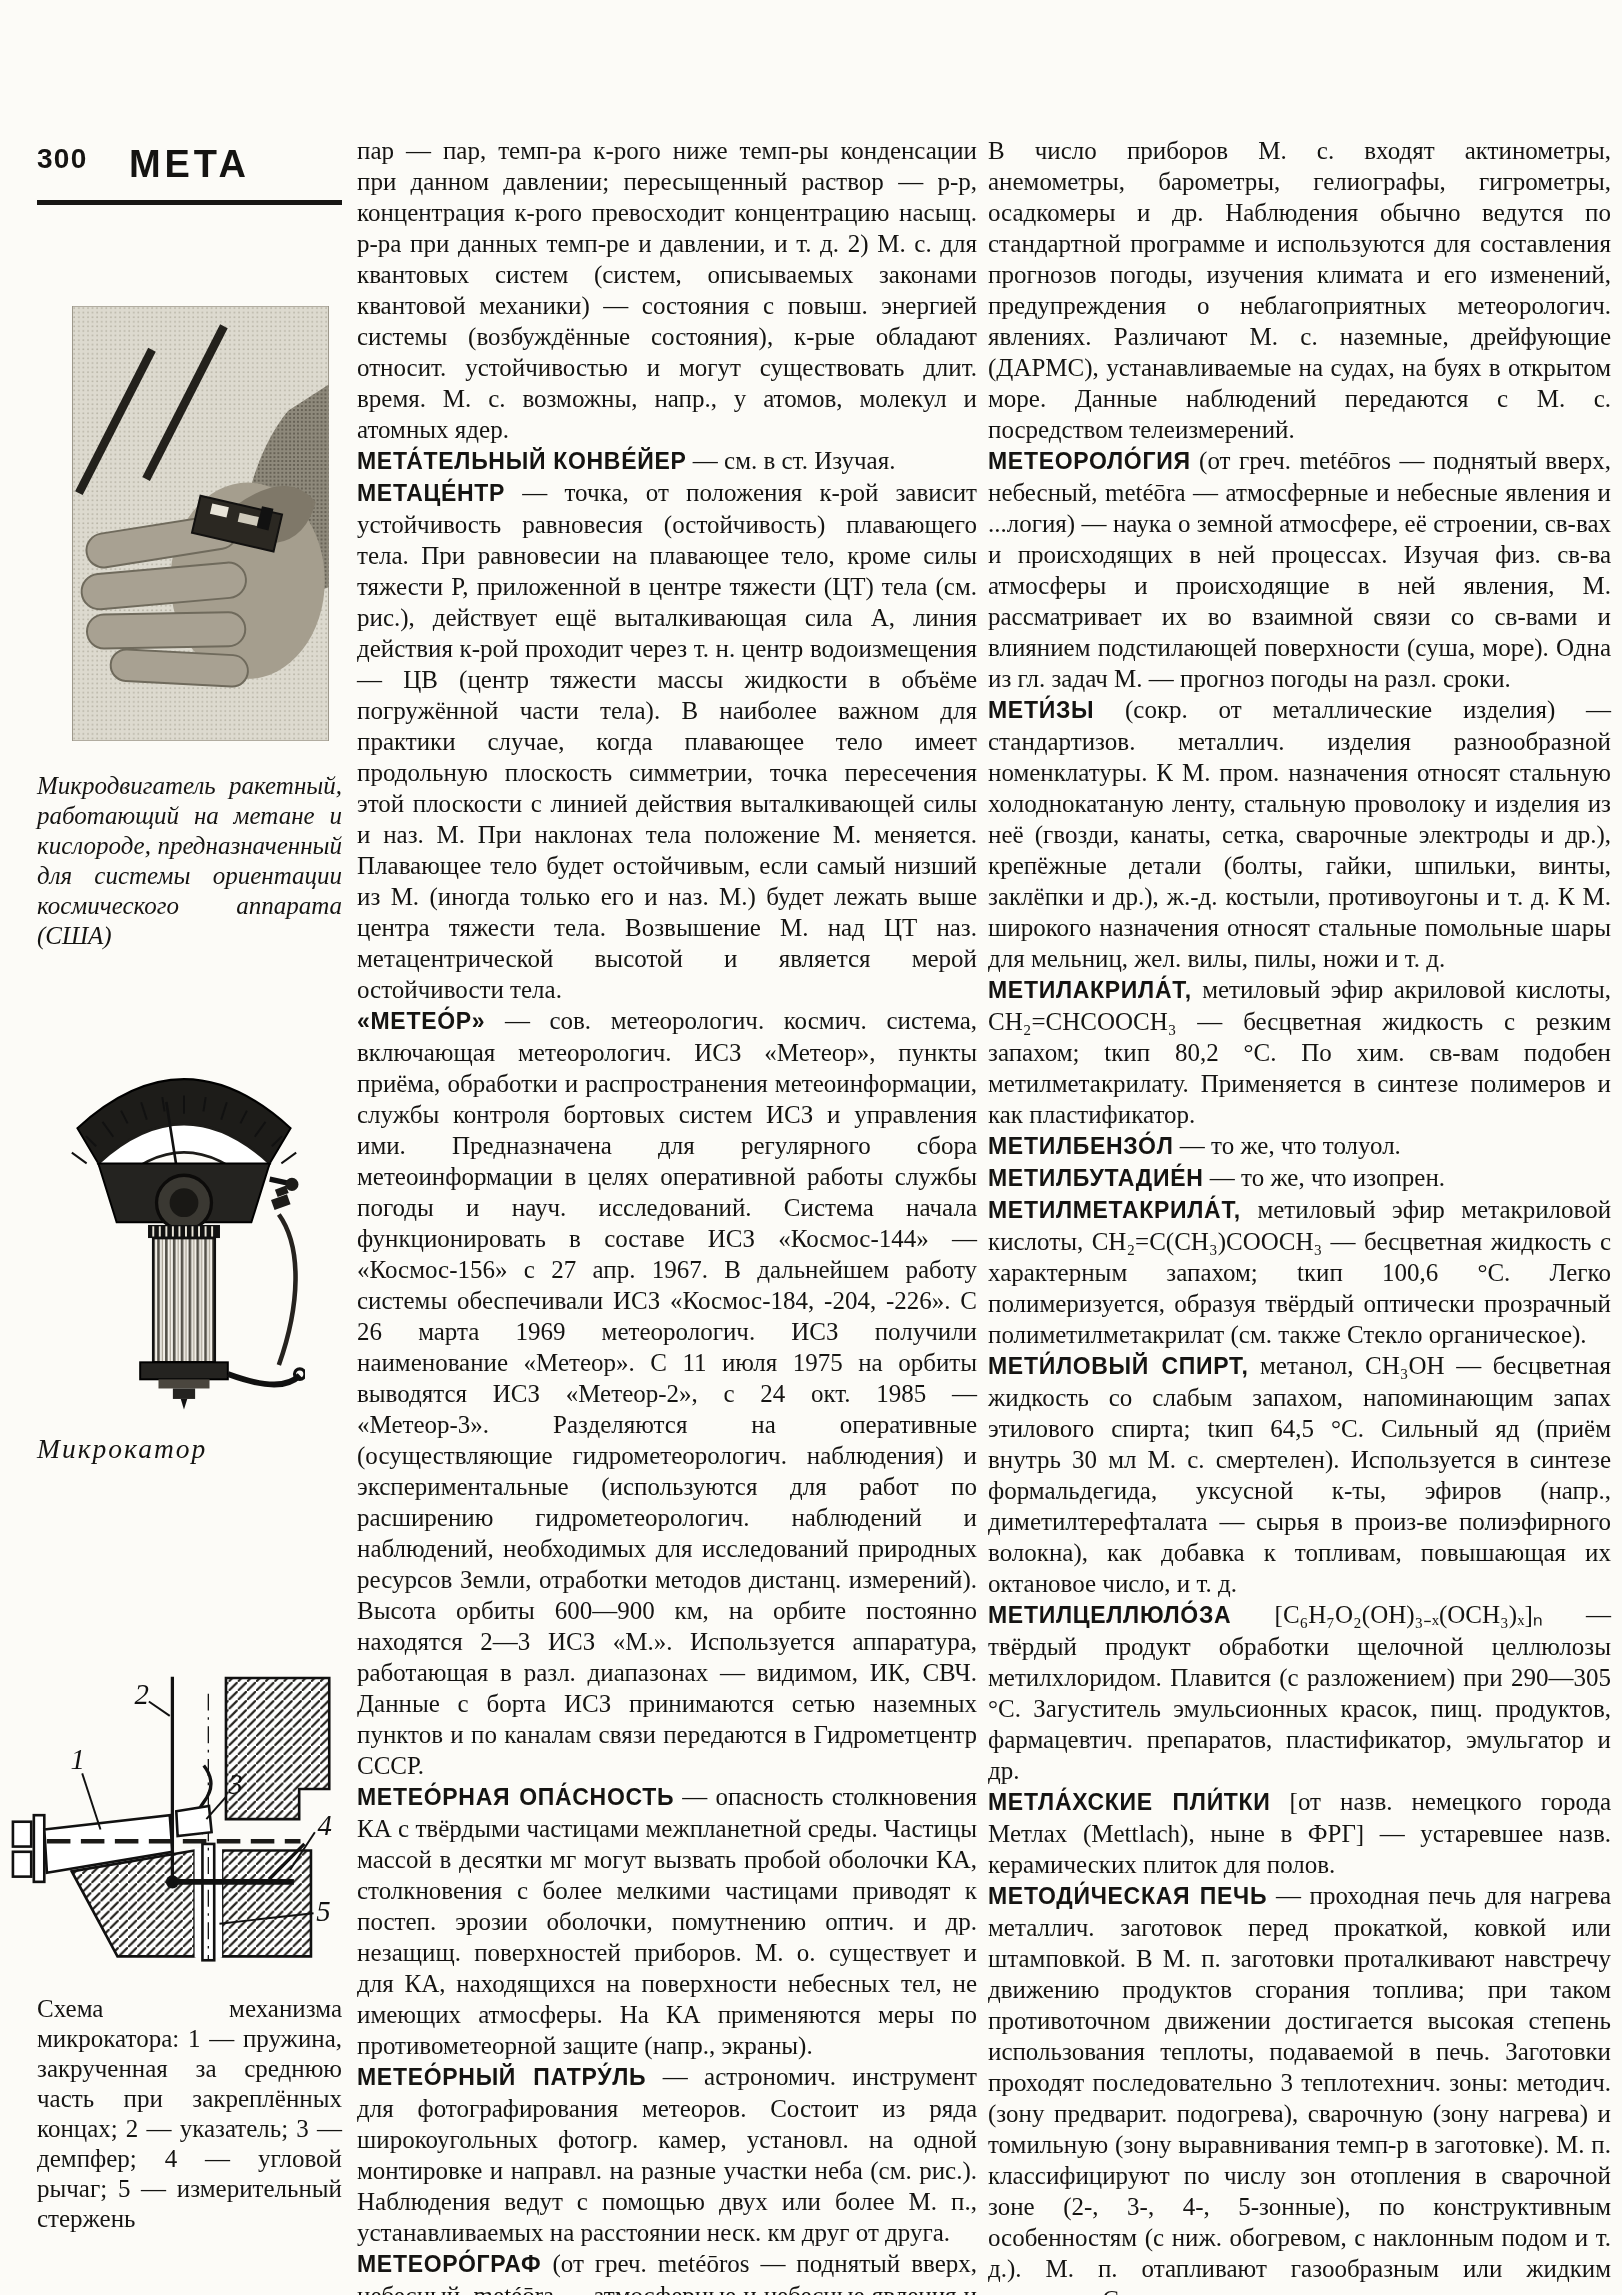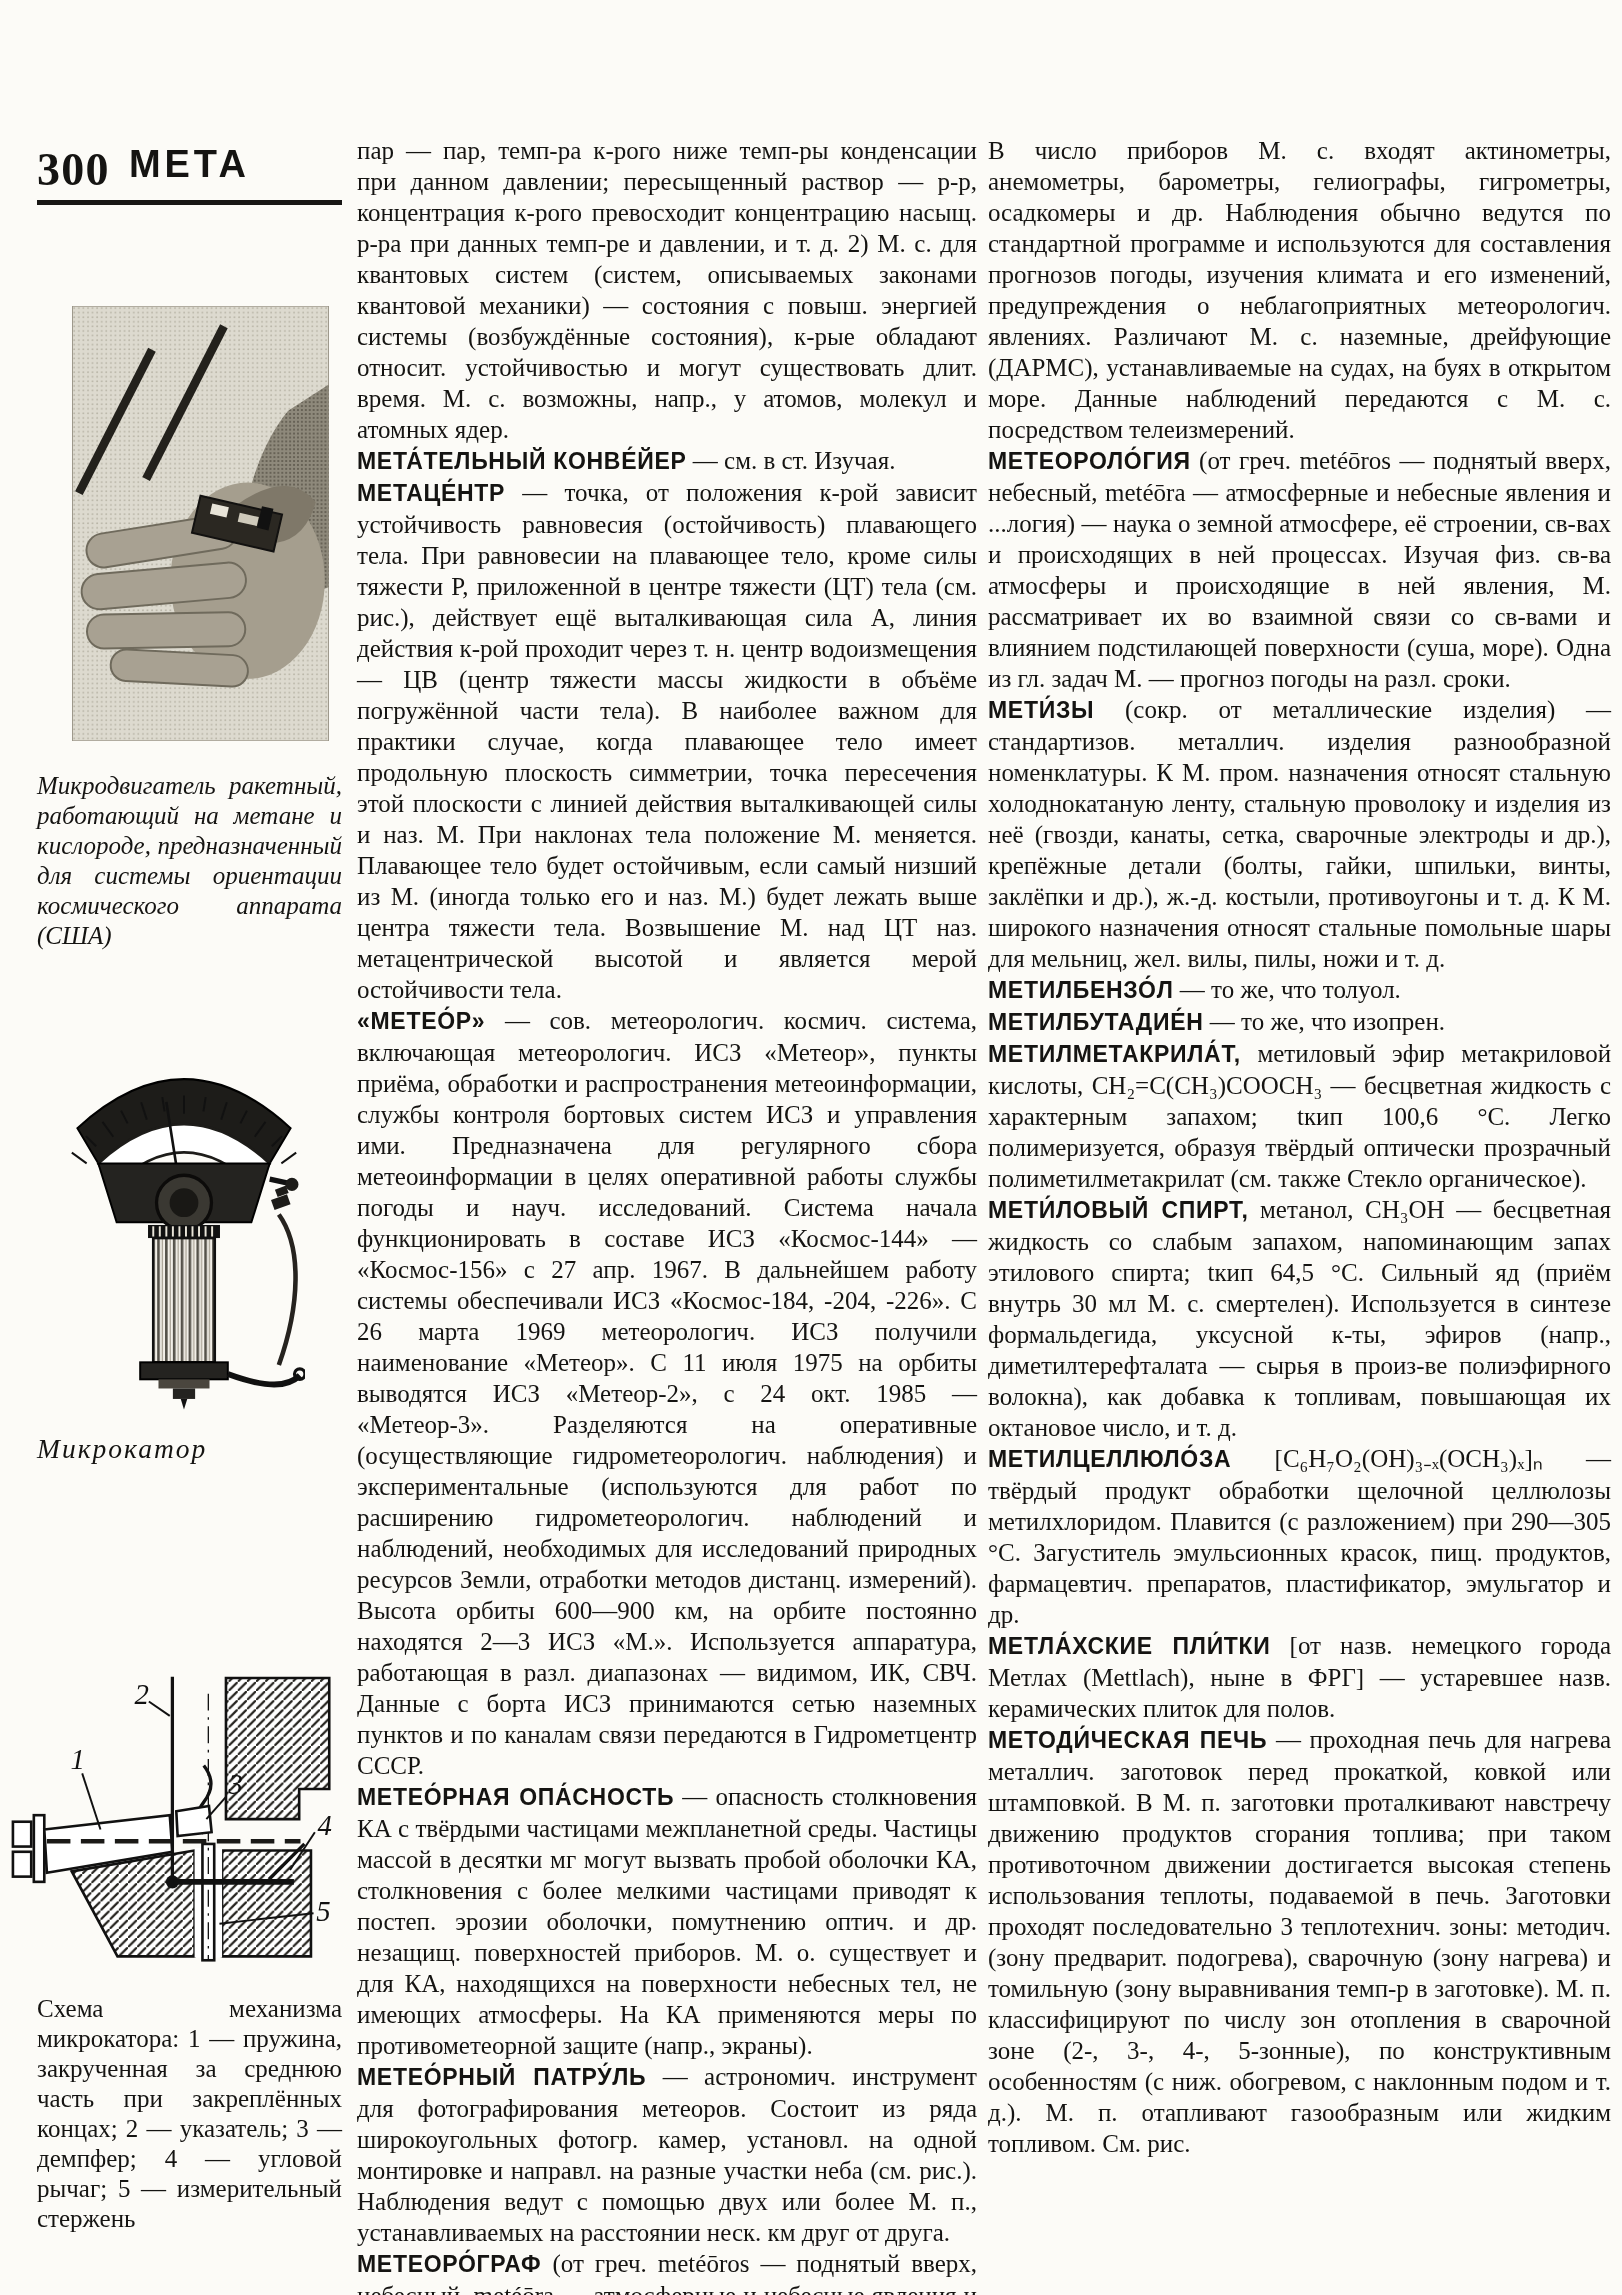--- a/index.html
+++ b/index.html
@@ -3,21 +3,21 @@
 <meta charset="utf-8">
 <style>
   html,body{margin:0;padding:0;}
   body{
     width:1622px;height:2295px;position:relative;
     background:#fcfbf7;color:#151412;
     font-family:"Liberation Serif",serif;
   }
   
   #page-header{position:absolute;left:37px;top:143px;height:46px;}
-  #page-number{font-family:Liberation Serif, serif;font-weight:700;font-size:46px;letter-spacing:1.3px;}
+  #page-number{font-family:Liberation Sans, sans-serif;font-weight:700;font-size:28px;letter-spacing:1.3px;}
   #page-keyword{font-family:"Liberation Sans",sans-serif;font-weight:700;font-size:38px;letter-spacing:3.9px;position:absolute;left:92px;top:0;}
   #header-rule{position:absolute;left:37px;top:200px;width:305px;height:5.2px;background:#181715;}
   
   .col{position:absolute;top:135px;text-align:justify;font-size:25px;line-height:31px;}
   #col-mid{left:357px;width:620px;}
   #col-right{left:988px;width:623px;}
   .entry{margin:0;padding:0;}
   .headword{
     font-family:"Liberation Sans",sans-serif;font-weight:700;
     font-size:23px;letter-spacing:0.7px;
@@ -215,20 +215,21 @@
     <p class="entry"><b class="headword">МЕТАЦЕ́НТР</b> <span>— точка, от положения к-рой зависит устойчивость равновесия (остойчивость) плавающего тела. При равновесии на плавающее тело, кроме силы тяжести P, приложенной в центре тяжести (ЦТ) тела (см. рис.), действует ещё выталкивающая сила A, линия действия к-рой проходит через т. н. центр водоизмещения — ЦВ (центр тяжести массы жидкости в объёме погружённой части тела). В наиболее важном для практики случае, когда плавающее тело имеет продольную плоскость симметрии, точка пересечения этой плоскости с линией действия выталкивающей силы и наз. М. При наклонах тела положение М. меняется. Плавающее тело будет остойчивым, если самый низший из М. (иногда только его и наз. М.) будет лежать выше центра тяжести тела. Возвышение М. над ЦТ наз. метацентрической высотой и является мерой остойчивости тела.</span></p>
     <p class="entry"><b class="headword">«МЕТЕО́Р»</b> <span>— сов. метеорологич. космич. система, включающая метеорологич. ИСЗ «Метеор», пункты приёма, обработки и распространения метеоинформации, службы контроля бортовых систем ИСЗ и управления ими. Предназначена для регулярного сбора метеоинформации в целях оперативной работы службы погоды и науч. исследований. Система начала функционировать в составе ИСЗ «Космос-144» — «Космос-156» с 27 апр. 1967. В дальнейшем работу системы обеспечивали ИСЗ «Космос-184, -204, -226». С 26 марта 1969 метеорологич. ИСЗ получили наименование «Метеор». С 11 июля 1975 на орбиты выводятся ИСЗ «Метеор-2», с 24 окт. 1985 — «Метеор-3». Разделяются на оперативные (осуществляющие гидрометеорологич. наблюдения) и экспериментальные (используются для работ по расширению гидрометеорологич. наблюдений и наблюдений, необходимых для исследований природных ресурсов Земли, отработки методов дистанц. измерений). Высота орбиты 600—900 км, на орбите постоянно находятся 2—3 ИСЗ «М.». Используется аппаратура, работающая в разл. диапазонах — видимом, ИК, СВЧ. Данные с борта ИСЗ принимаются сетью наземных пунктов и по каналам связи передаются в Гидрометцентр СССР.</span></p>
     <p class="entry"><b class="headword">МЕТЕО́РНАЯ ОПА́СНОСТЬ</b> <span>— опасность столкновения КА с твёрдыми частицами межпланетной среды. Частицы массой в десятки мг могут вызвать пробой оболочки КА, столкновения с более мелкими частицами приводят к постеп. эрозии оболочки, помутнению оптич. и др. незащищ. поверхностей приборов. М. о. существует и для КА, находящихся на поверхности небесных тел, не имеющих атмосферы. На КА применяются меры по противометеорной защите (напр., экраны).</span></p>
     <p class="entry"><b class="headword">МЕТЕО́РНЫЙ ПАТРУ́ЛЬ</b> <span>— астрономич. инструмент для фотографирования метеоров. Состоит из ряда широкоугольных фотогр. камер, установл. на одной монтировке и направл. на разные участки неба (см. рис.). Наблюдения ведут с помощью двух или более М. п., устанавливаемых на расстоянии неск. км друг от друга.</span></p>
     <p class="entry"><b class="headword">МЕТЕОРО́ГРАФ</b> <span>(от греч. metéōros — поднятый вверх, небесный, metéōra — атмосферные и небесные явления и ...граф) — метеорологич. прибор для автоматич. записи темп-ры, давления и влажности воздуха, а иногда скорости ветра во время подъёма прибора (на шарах-зондах, самолётах и т. п.) от земли до высоких слоёв атмосферы. М. объединяет термограф, барограф, гигрограф. Различают зондовые М., поднимаемые в атмосферу на шаре-зонде до 40 км, самолётные — до 10 км, змейковые (на аэрологич. змеях) — до 7 км, и др.</span></p>
   </div>
 <div class="col" id="col-right">
     <p class="entry"><span>В число приборов М. с. входят актинометры, анемометры, барометры, гелиографы, гигрометры, осадкомеры и др. Наблюдения обычно ведутся по стандартной программе и используются для составления прогнозов погоды, изучения климата и его изменений, предупреждения о неблагоприятных метеорологич. явлениях. Различают М. с. наземные, дрейфующие (ДАРМС), устанавливаемые на судах, на буях в открытом море. Данные наблюдений передаются с М. с. посредством телеизмерений.</span></p>
     <p class="entry"><b class="headword">МЕТЕОРОЛО́ГИЯ</b> <span>(от греч. metéōros — поднятый вверх, небесный, metéōra — атмосферные и небесные явления и ...логия) — наука о земной атмосфере, её строении, св-вах и происходящих в ней процессах. Изучая физ. св-ва атмосферы и происходящие в ней явления, М. рассматривает их во взаимной связи со св-вами и влиянием подстилающей поверхности (суша, море). Одна из гл. задач М. — прогноз погоды на разл. сроки.</span></p>
     <p class="entry"><b class="headword">МЕТИ́ЗЫ</b> <span>(сокр. от металлические изделия) — стандартизов. металлич. изделия разнообразной номенклатуры. К М. пром. назначения относят стальную холоднокатаную ленту, стальную проволоку и изделия из неё (гвозди, канаты, сетка, сварочные электроды и др.), крепёжные детали (болты, гайки, шпильки, винты, заклёпки и др.), ж.-д. костыли, противоугоны и т. д. К М. широкого назначения относят стальные помольные шары для мельниц, жел. вилы, пилы, ножи и т. д.</span></p>
+    <p class="entry"><b class="headword">МЕТИЛАКРИЛА́Т,</b> <span>метиловый эфир акриловой кислоты, CH₂=CHCOOCH₃ — бесцветная жидкость с резким запахом; tкип 80,2 °C. По хим. св-вам подобен метилметакрилату. Применяется в синтезе полимеров и как пластификатор.</span></p>
     <p class="entry"><b class="headword">МЕТИЛБЕНЗО́Л</b> <span>— то же, что толуол.</span></p>
     <p class="entry"><b class="headword">МЕТИЛБУТАДИЕ́Н</b> <span>— то же, что изопрен.</span></p>
     <p class="entry"><b class="headword">МЕТИЛМЕТАКРИЛА́Т,</b> <span>метиловый эфир метакриловой кислоты, CH₂=C(CH₃)COOCH₃ — бесцветная жидкость с характерным запахом; tкип 100,6 °C. Легко полимеризуется, образуя твёрдый оптически прозрачный полиметилметакрилат (см. также Стекло органическое).</span></p>
     <p class="entry"><b class="headword">МЕТИ́ЛОВЫЙ СПИРТ,</b> <span>метанол, CH₃OH — бесцветная жидкость со слабым запахом, напоминающим запах этилового спирта; tкип 64,5 °C. Сильный яд (приём внутрь 30 мл М. с. смертелен). Используется в синтезе формальдегида, уксусной к-ты, эфиров (напр., диметилтерефталата — сырья в произ-ве полиэфирного волокна), как добавка к топливам, повышающая их октановое число, и т. д.</span></p>
     <p class="entry"><b class="headword">МЕТИЛЦЕЛЛЮЛО́ЗА</b> <span>[C₆H₇O₂(OH)₃₋ₓ(OCH₃)ₓ]ₙ — твёрдый продукт обработки щелочной целлюлозы метилхлоридом. Плавится (с разложением) при 290—305 °C. Загуститель эмульсионных красок, пищ. продуктов, фармацевтич. препаратов, пластификатор, эмульгатор и др.</span></p>
     <p class="entry"><b class="headword">МЕТЛА́ХСКИЕ ПЛИ́ТКИ</b> <span>[от назв. немецкого города Метлах (Mettlach), ныне в ФРГ] — устаревшее назв. керамических плиток для полов.</span></p>
     <p class="entry"><b class="headword">МЕТОДИ́ЧЕСКАЯ ПЕЧЬ</b> <span>— проходная печь для нагрева металлич. заготовок перед прокаткой, ковкой или штамповкой. В М. п. заготовки проталкивают навстречу движению продуктов сгорания топлива; при таком противоточном движении достигается высокая степень использования теплоты, подаваемой в печь. Заготовки проходят последовательно 3 теплотехнич. зоны: методич. (зону предварит. подогрева), сварочную (зону нагрева) и томильную (зону выравнивания темп-р в заготовке). М. п. классифицируют по числу зон отопления в сварочной зоне (2-, 3-, 4-, 5-зонные), по конструктивным особенностям (с ниж. обогревом, с наклонным подом и т. д.). М. п. отапливают газообразным или жидким топливом. См. рис.</span></p>
   </div>
 
 

